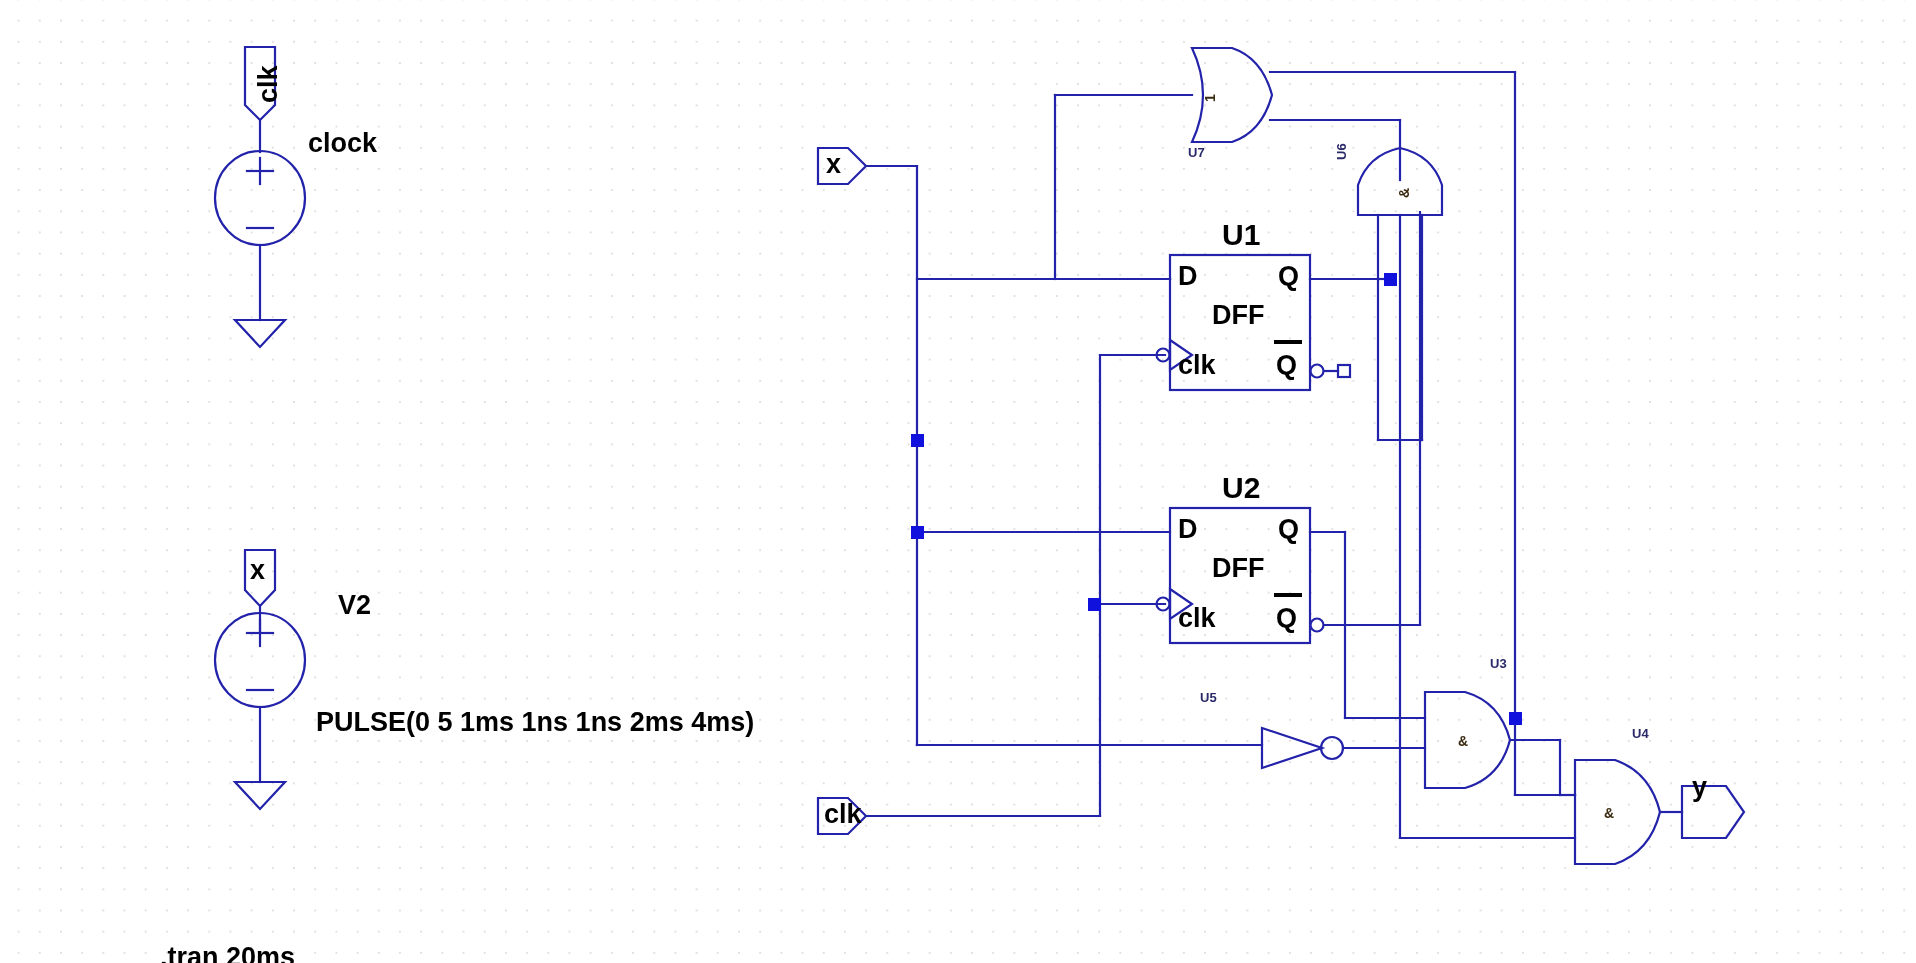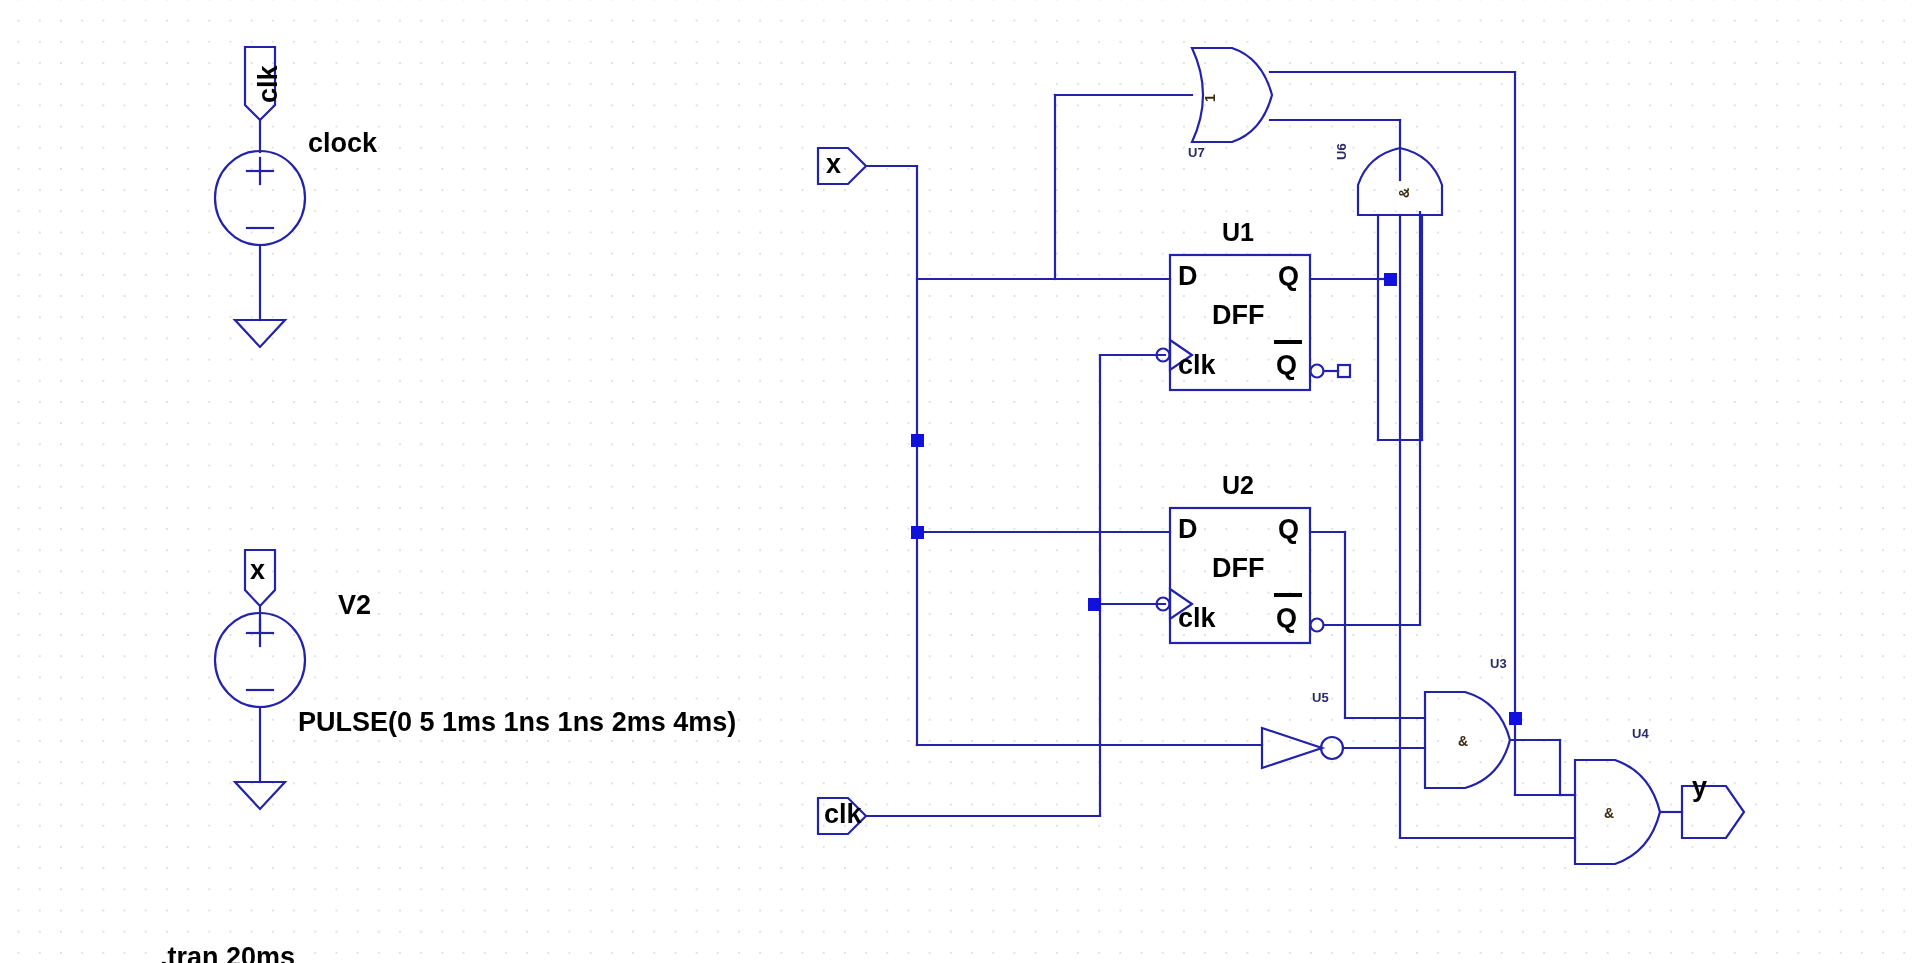--- a/index.html
+++ b/index.html
@@ -19,21 +19,21 @@
     overflow: hidden;
   }
   #wires { position: absolute; left: 0; top: 0; width: 1916px; height: 963px; }
   .lbl {
     position: absolute;
     color: #000000;
     font-weight: bold;
     white-space: nowrap;
     font-family: "Liberation Sans", sans-serif;
   }
-  .lbl-big { font-size: 25px; }
+  .lbl-big { font-size: 30px; }
   .lbl-med { font-size: 27px; }
   .lbl-pin { font-size: 27px; }
   .lbl-small { font-size: 13px; color: #2a2a6a; font-weight: bold; }
   .lbl-gsym { font-size: 14px; color: #3a2a10; font-weight: bold; }
   .rot90 { transform: rotate(-90deg); transform-origin: left top; }
   .port-txt {
     position: absolute; color:#000; font-weight:bold; font-size:27px;
     font-family:"Liberation Sans", sans-serif;
   }
 </style>
@@ -170,21 +170,21 @@
 
   <div class="lbl lbl-med rot90" style="left:253px; top:103px;">clk</div>
 
   <div class="lbl lbl-med" style="left:308px; top:128px;">clock</div>
 
 
   <div class="lbl lbl-med" style="left:250px; top:555px;">x</div>
 
   <div class="lbl lbl-med" style="left:298px; top:590px;margin-left:40px;">V2</div>
 
-  <div class="lbl lbl-med" style="left:298px; top:707px;">PULSE(0 5 1ms 1ns 1ns 2ms 4ms)</div>
+  <div class="lbl lbl-med" style="left:316px; top:707px;">PULSE(0 5 1ms 1ns 1ns 2ms 4ms)</div>
 
   <div class="lbl lbl-med" style="left:160px; top:916px;margin-top:26px;">.tran 20ms</div>
 
   <div class="port-txt" style="left:826px; top:149px;">x</div>
 
   <div class="port-txt" style="left:824px; top:799px;">clk</div>
 
   <div class="port-txt" style="left:1692px; top:772px;">y</div>
 
   <div class="lbl lbl-big" style="left:1222px; top:218px;">U1</div>
@@ -202,21 +202,21 @@
   <div class="lbl lbl-pin" style="left:1178px; top:603px;">clk</div>
   <div style="position:absolute; left:1274px; top:593px; width:28px; height:4px; background:#000;"></div>
   <div class="lbl lbl-pin" style="left:1276px; top:603px;">Q</div>
 
   <div class="lbl lbl-small" style="left:1188px; top:145px;">U7</div>
   <div class="lbl lbl-gsym rot90" style="left:1202px; top:102px;">1</div>
 
   <div class="lbl lbl-small rot90" style="left:1334px; top:160px;">U6</div>
   <div class="lbl lbl-gsym rot90" style="left:1396px; top:198px;">&amp;</div>
 
-  <div class="lbl lbl-small" style="left:1312px; top:690px;">U5</div>
+  <div class="lbl lbl-small" style="left:1200px; top:690px;">U5</div>
 
   <div class="lbl lbl-small" style="left:1490px; top:656px;">U3</div>
   <div class="lbl lbl-gsym" style="left:1458px; top:733px;">&amp;</div>
 
   <div class="lbl lbl-small" style="left:1632px; top:726px;">U4</div>
   <div class="lbl lbl-gsym" style="left:1604px; top:805px;">&amp;</div>
 
 </div>
 
 </body></html>

